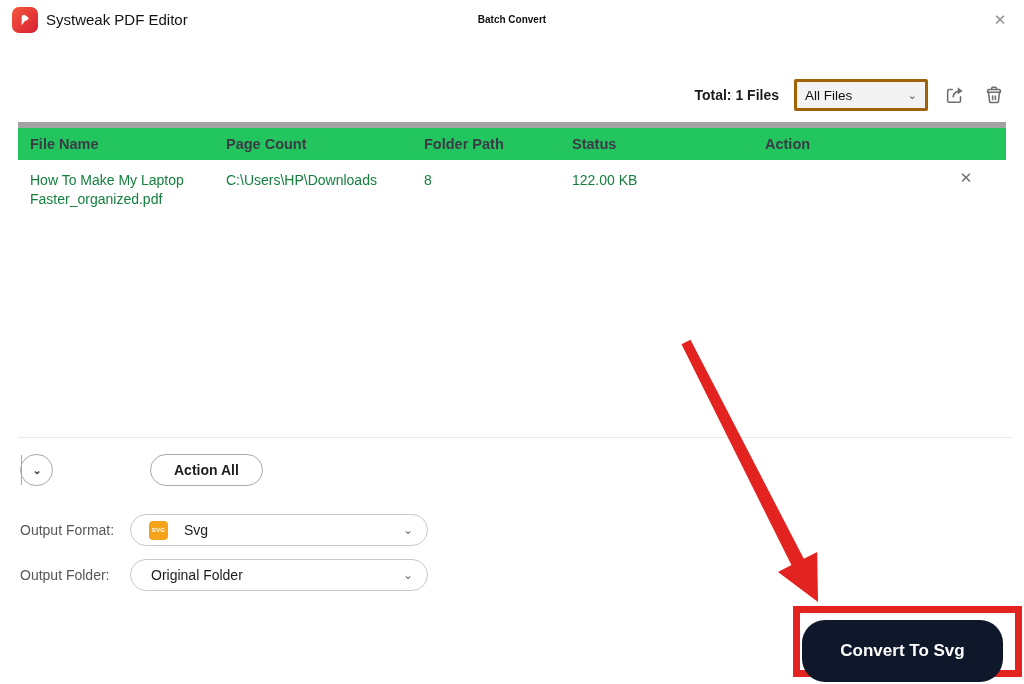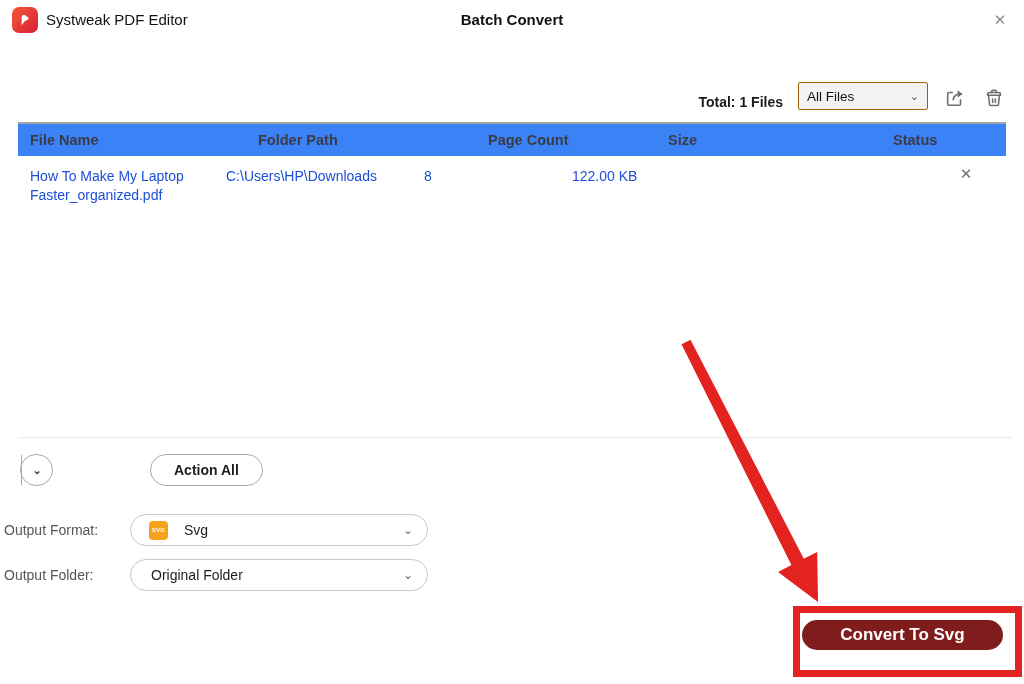--- a/index.html
+++ b/index.html
@@ -5,68 +5,68 @@
   html,body{margin:0;padding:0;}
   body{font-family:"Liberation Sans",sans-serif;background:#fff;}
   #app{position:relative;width:1024px;height:684px;background:#ffffff;overflow:hidden;}
 
   
   .titlebar{position:absolute;top:0;left:0;width:1024px;height:40px;background:#fff;}
   .logo{position:absolute;left:12px;top:7px;width:26px;height:26px;border-radius:7px;
         background:linear-gradient(135deg,#f4583c 0%,#d81f33 100%);display:flex;align-items:center;justify-content:center;}
   .app-title{position:absolute;left:46px;top:0;line-height:40px;font-size:15px;font-weight:400;color:#111;}
   .page-title{position:absolute;left:0;top:0;width:1024px;text-align:center;line-height:40px;
-              font-size:15px;font-weight:600;color:#111;}
+              font-size:10px;font-weight:600;color:#111;}
   .close-btn{position:absolute;right:6px;top:2px;width:36px;height:36px;line-height:36px;text-align:center;
              color:#8d8d8d;font-size:15px;cursor:pointer;}
 
   
-  .toolbar{position:absolute;top:80px;right:18px;height:30px;display:flex;align-items:flex-end;gap:15px;}
+  .toolbar{position:absolute;top:80px;right:18px;height:30px;display:flex;align-items:center;gap:15px;}
   .total-text{font-size:14px;color:#1b1b1b;font-weight:600;white-space:nowrap;}
   .total-text .cnt{font-weight:700;}
   .total-text .suffix{font-weight:600;}
-  .filter-select{width:112px;height:26px;background:#f3f3f3;border:1px solid #a16207;border-radius:2px;
+  .filter-select{width:112px;height:26px;background:#f3f3f3;border:3px solid #a16207;border-radius:2px;
                  display:flex;align-items:center;justify-content:space-between;padding:0 8px;font-size:13.5px;color:#111;cursor:pointer;}
   .filter-select .chev{font-size:11px;color:#555;}
   .icon-btn{width:24px;height:24px;display:flex;align-items:center;justify-content:center;cursor:pointer;}
 
   
   .tbl{position:absolute;left:18px;top:122px;width:988px;}
   .tbl-grid{display:grid;grid-template-columns:208px 198px 148px 193px 161px auto;}
-  .tbl-head{background:#3b82f6;height:32px;border-top:2px solid #a3a3a3;gap:32px;}
+  .tbl-head{background:#22c55e;height:32px;border-top:6px solid #a3a3a3;}
   .tbl-head .cell{display:flex;align-items:center;font-size:14.5px;font-weight:600;color:#3b3b46;}
-  .tbl-row .cell{font-size:14px;color:#1d4ed8;line-height:19px;padding-top:11px;}
+  .tbl-row .cell{font-size:14px;color:#15803d;line-height:19px;padding-top:11px;}
   .cell.first{padding-left:12px;}
   .row-remove{color:#6f6f6f;font-size:15px;cursor:pointer;padding-top:9px;text-align:center;}
   .filename{max-width:186px;}
 
   
   .divider{position:absolute;left:18px;top:437px;width:994px;height:1px;background:#e9e9e9;}
 
   
   .pill{position:absolute;top:454px;height:32px;border:1px solid #a9a9a9;border-radius:17px;background:#fff;
         display:flex;align-items:center;font-size:14px;font-weight:600;color:#1e1e1e;cursor:pointer;box-sizing:border-box;}
   .pill-add{left:20px;}
   .pill-add .main{padding:0 13px 0 19px;line-height:30px;}
   .pill-add .split{border-left:1px solid #a9a9a9;width:30px;text-align:center;line-height:30px;color:#444;font-size:11px;cursor:pointer;}
   .pill-remove{left:150px;padding:0 23px;}
 
   
-  .out-label{position:absolute;left:4px;height:32px;line-height:32px;font-size:14px;color:#565656;}
+  .out-label{position:absolute;left:20px;height:32px;line-height:32px;font-size:14px;color:#565656;}
   .dropdown{position:absolute;left:130px;width:298px;height:32px;border:1px solid #c9c9c9;border-radius:16px;
             background:#fff;display:flex;align-items:center;box-sizing:border-box;cursor:pointer;}
   .dropdown .dd-text{font-size:14px;color:#1c1c1c;}
   .dropdown .dd-chev{position:absolute;right:14px;color:#707070;font-size:12px;}
   .fmt-icon{width:19px;height:19px;border-radius:4px;background:#f6a31c;margin:0 16px 0 18px;
             display:flex;align-items:center;justify-content:center;color:#fff;font-size:6px;font-weight:700;letter-spacing:0.3px;}
   .dd-folder-text{padding-left:20px;}
 
   
   .annot-rect{position:absolute;left:793px;top:606px;width:229px;height:71px;border:7px solid #e32320;box-sizing:border-box;}
-  .convert-btn{position:absolute;left:802px;top:620px;width:201px;height:30px;border-radius:23px;background:#7f1d1d;
+  .convert-btn{position:absolute;left:802px;top:620px;width:201px;height:62px;border-radius:23px;background:#0f172a;
                color:#fff;font-size:17px;font-weight:700;display:flex;align-items:center;justify-content:center;cursor:pointer;}
   .arrow-overlay{position:absolute;left:0;top:0;width:1024px;height:684px;pointer-events:none;}
 </style>
 </head>
 <body>
 
 <div id="app">
 
   <div class="titlebar">
     <div class="logo">
@@ -102,23 +102,22 @@
         <path d="M5 7.5 A1.5 1.5 0 0 1 6.5 6 H17.5 A1.5 1.5 0 0 1 19 7.5 V9 H5 Z"></path>
         <path d="M6 9 L7.2 19.2 A1.2 1.2 0 0 0 8.4 20.2 H15.6 A1.2 1.2 0 0 0 16.8 19.2 L18 9"></path>
         <path d="M10.5 13 v4 M13.5 13 v4"></path>
       </svg>
     </div>
   </div>
 
   <div class="tbl">
     <div class="tbl-grid tbl-head">
       <div class="cell first">File Name</div>
+      <div class="cell">Page Count</div>
       <div class="cell">Folder Path</div>
-      <div class="cell">Page Count</div>
-      <div class="cell">Size</div>
       <div class="cell">Status</div>
       <div class="cell">Action</div>
     </div>
     <div class="tbl-grid tbl-row">
       <div class="cell first">
         <div class="filename">How To Make My Laptop Faster_organized.pdf</div>
       </div>
       <div class="cell">C:\Users\HP\Downloads</div>
       <div class="cell">8</div>
       <div class="cell">122.00 KB</div>

